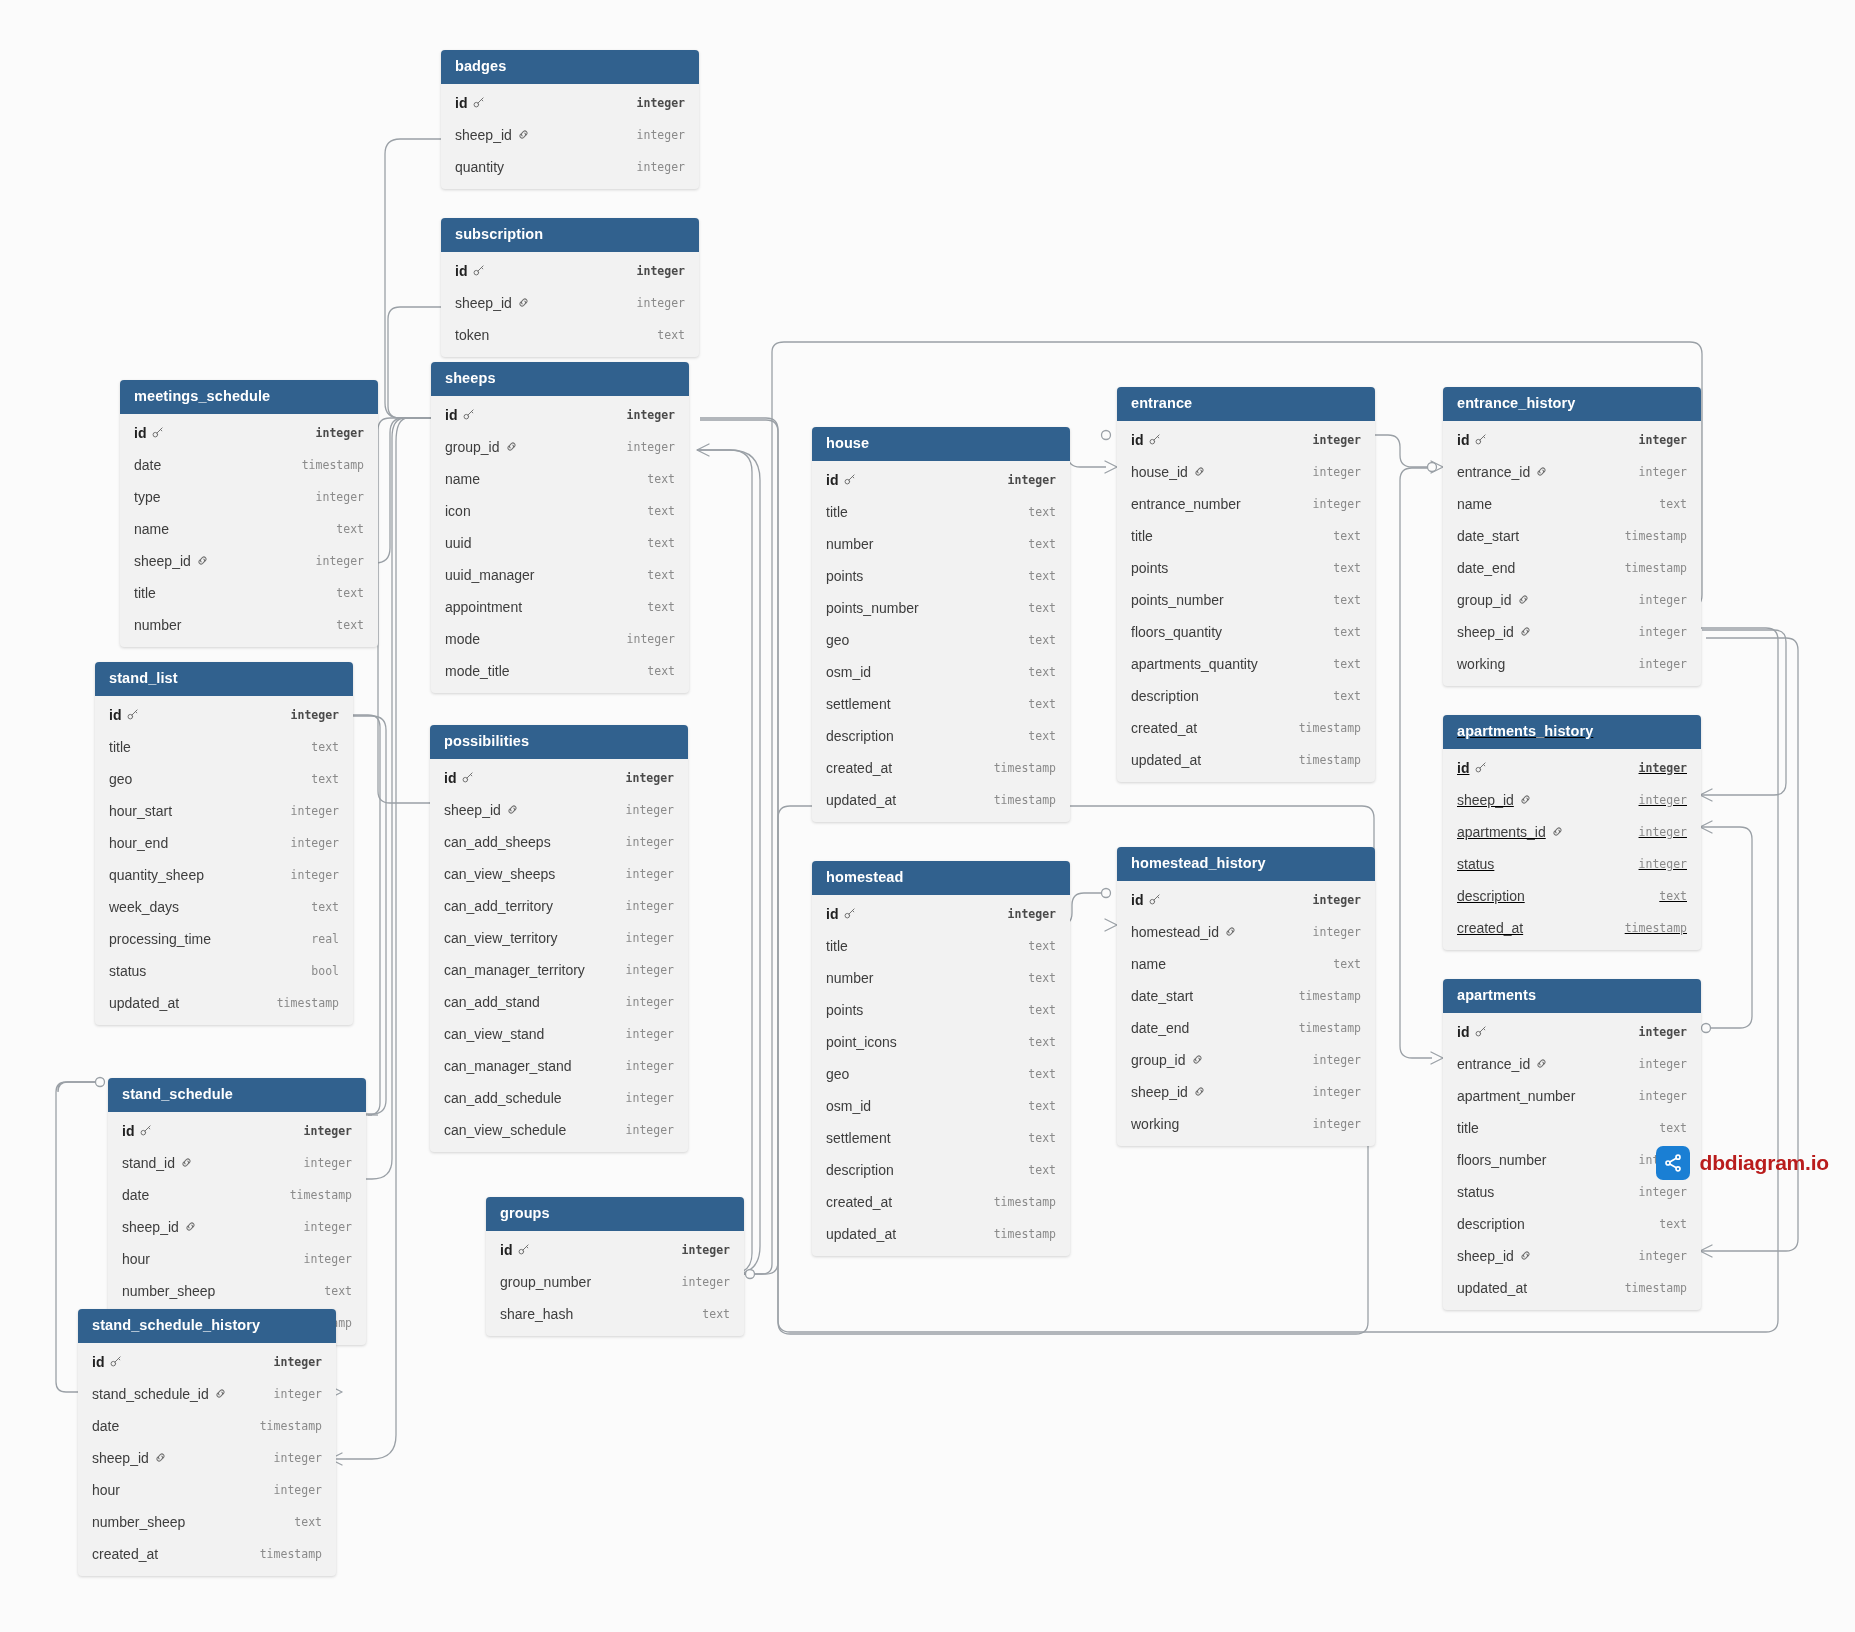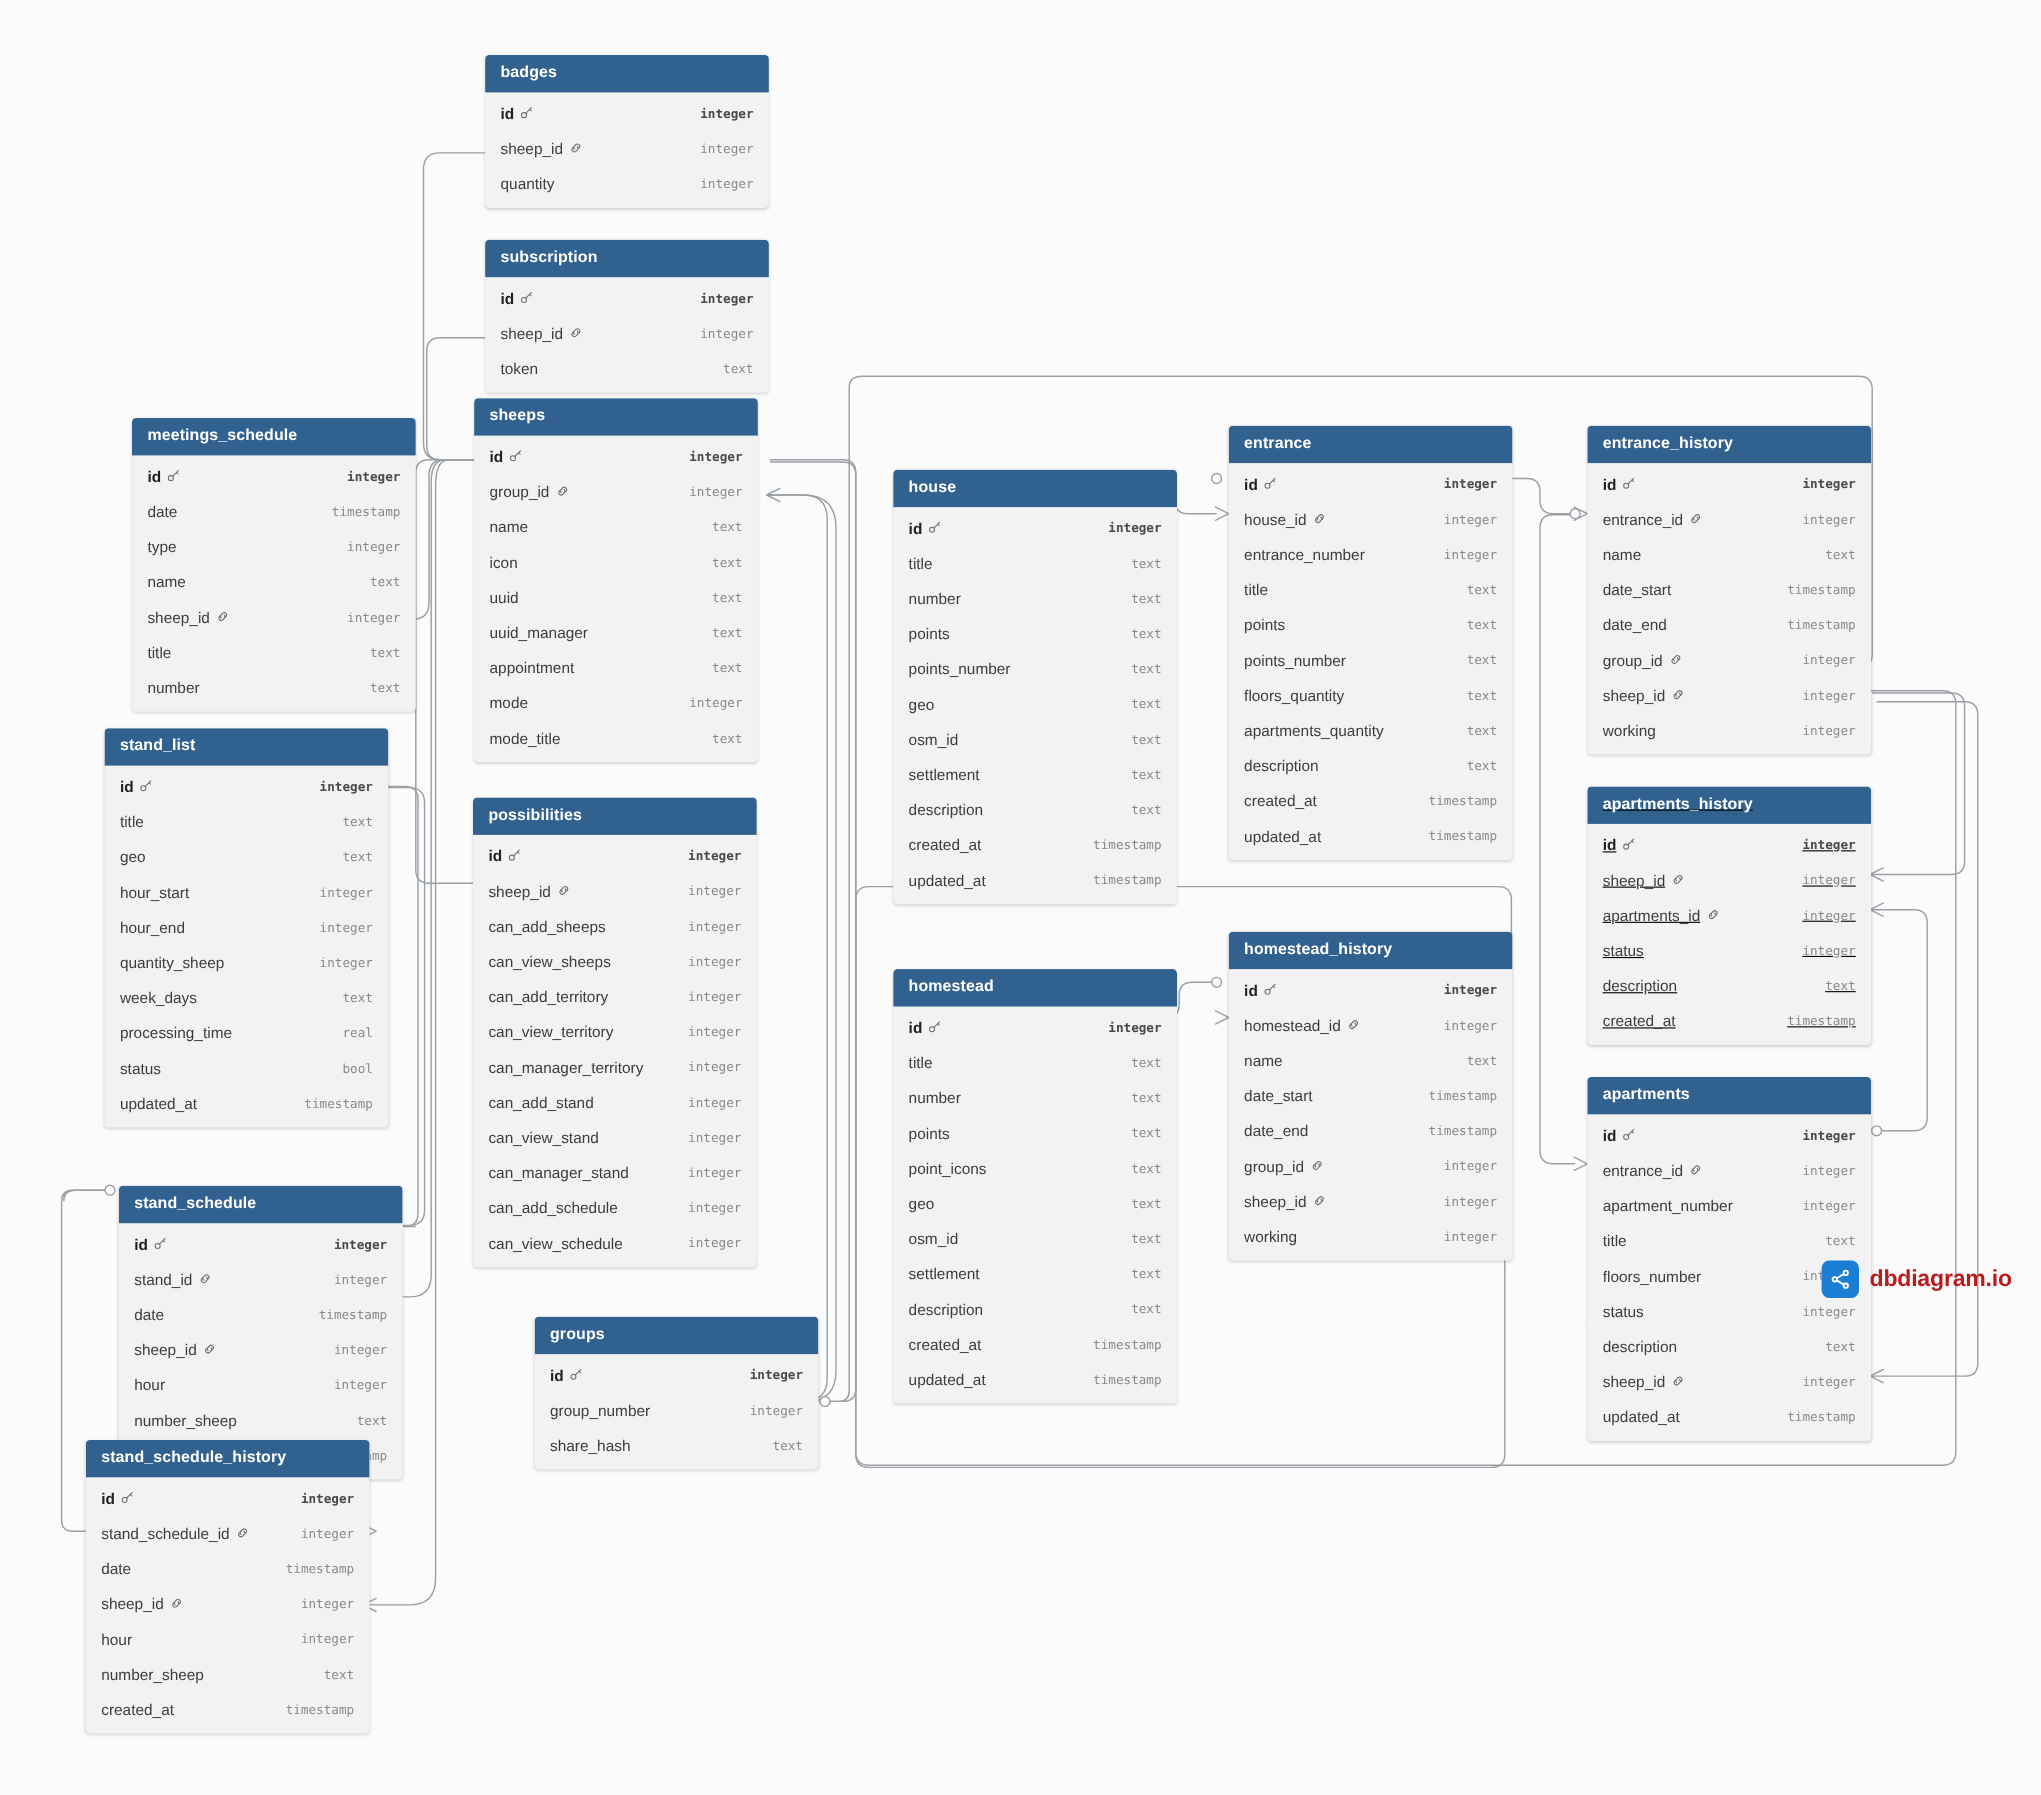--- a/index.html
+++ b/index.html
@@ -1077,21 +1077,21 @@
             <span class="field-type">integer</span>
           </div>
           <div class="field-row">
             <span class="field-name">
               <span>updated_at</span>
             </span>
             <span class="field-type">timestamp</span>
           </div>
         </div>
       </div>
-      <div class="table-card" style="left: 812px; top: 881px;">
+      <div class="table-card" style="left: 812px; top: 861px;">
         <div class="table-header">homestead</div>
         <div class="table-body">
           <div class="field-row pk">
             <span class="field-name">
               <span>id</span>
               <span class="key-icon">
                 <svg width="13" height="13" viewBox="0 0 24 24" fill="none" stroke="#444" stroke-width="1.8" stroke-linecap="round" stroke-linejoin="round">
                   <circle cx="8" cy="16" r="4.2"></circle>
                   <line x1="11" y1="13" x2="20.5" y2="3.5"></line>
                   <line x1="17.5" y1="6.5" x2="20" y2="9"></line>

